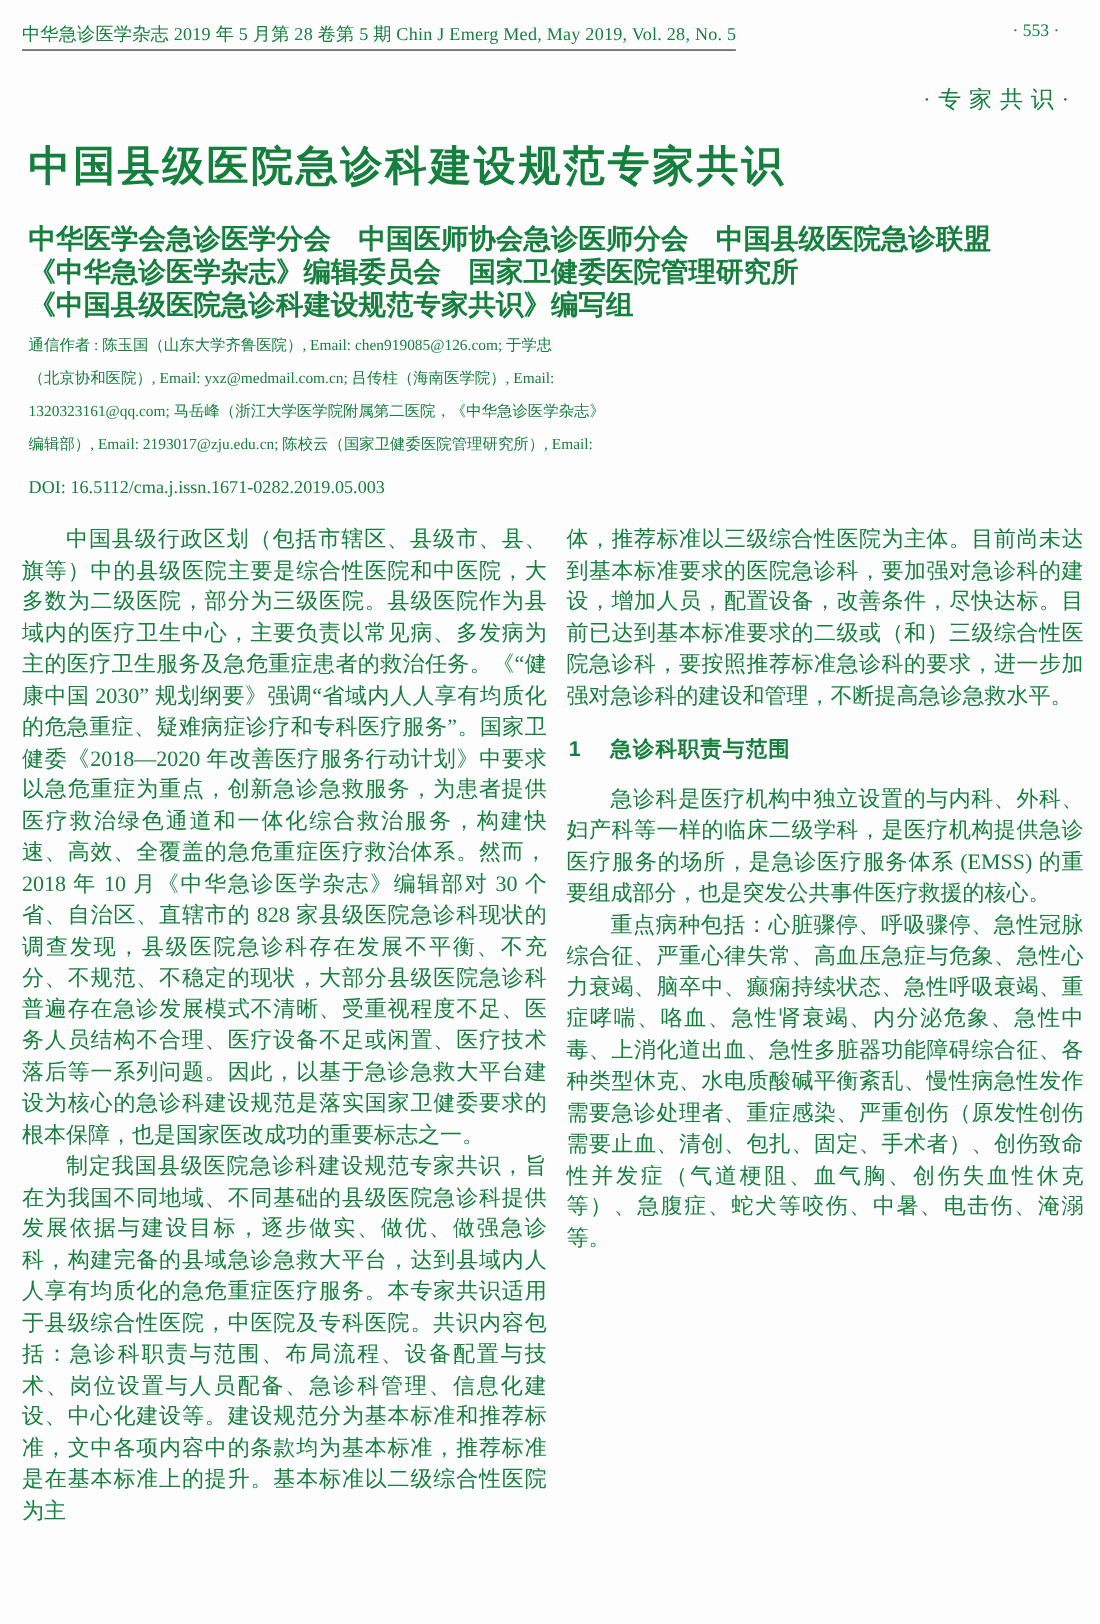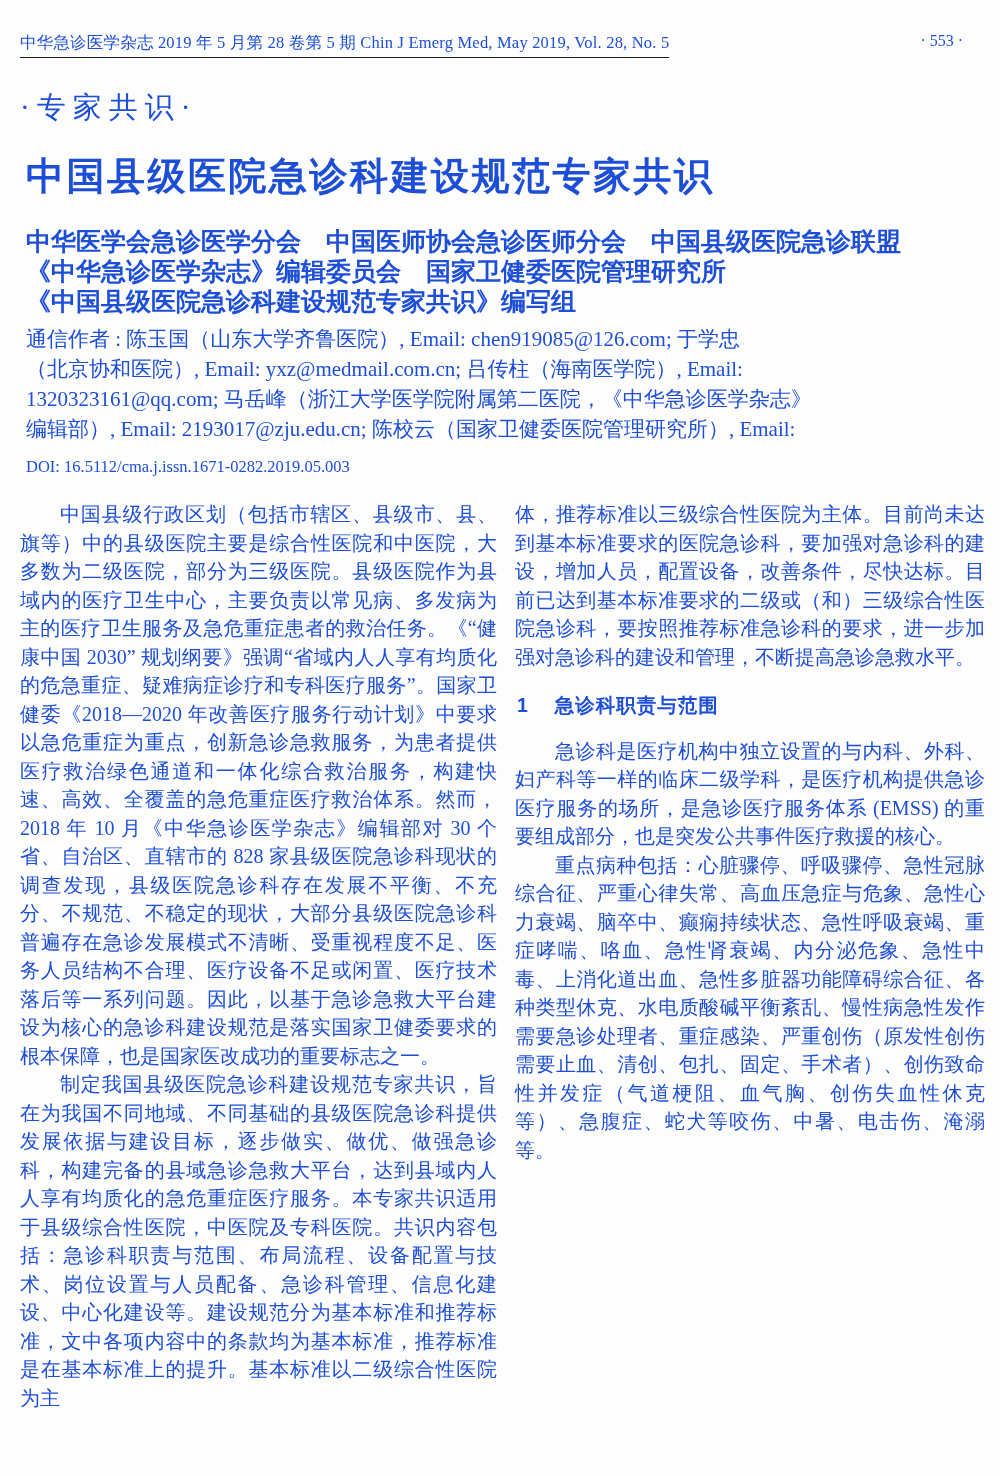--- a/index.html
+++ b/index.html
@@ -2,69 +2,69 @@
 <html lang="zh"><head>
 <meta charset="utf-8">
 <style>
   html, body { margin: 0; padding: 0; background: #ffffff; }
   .page {
     position: relative;
     width: 1000px;
     height: 1476px;
     margin: 0 auto;
     background: #fdfdfd;
-    color: #1d4ed8;
+    color: #15803d;
     font-family: "Liberation Serif", "DejaVu Serif", serif;
     box-sizing: border-box;
-    padding: 32px 15px 0 20px;
+    padding: 20px 15px 0 20px;
     overflow: hidden;
   }
   .page-header {
     display: flex;
     justify-content: space-between;
     align-items: flex-start;
     font-size: 16.5px;
   }
   .journal-line {
     display: inline-block;
     border-bottom: 1.5px solid #1a1a1a;
     padding-bottom: 3px;
     letter-spacing: 0.2px;
   }
   .page-number {
     padding-right: 22px;
     font-size: 16px;
     white-space: nowrap;
   }
   .category-badge {
-    text-align: left;
+    text-align: right;
     margin-top: 30px;
     padding-right: 6px;
-    font-size: 29px;
+    font-size: 21px;
     letter-spacing: 7px;
     font-weight: 500;
   }
   .article-title {
     margin: 24px 0 0 6px;
     font-size: 38px;
     font-weight: bold;
     letter-spacing: 2.5px;
     line-height: 1.3;
   }
   .authors-block {
     margin-top: 26px;
     margin-left: 6px;
     font-size: 25px;
     font-weight: bold;
     line-height: 30px;
   }
   .correspondence-block {
     margin-top: 7px;
     margin-left: 6px;
-    font-size: 21px;
+    font-size: 14px;
     font-weight: normal;
     line-height: 30px;
     max-width: 790px;
   }
   .doi-line {
     margin-top: 13px;
     margin-left: 6px;
     font-size: 16.5px;
   }
   .columns {

